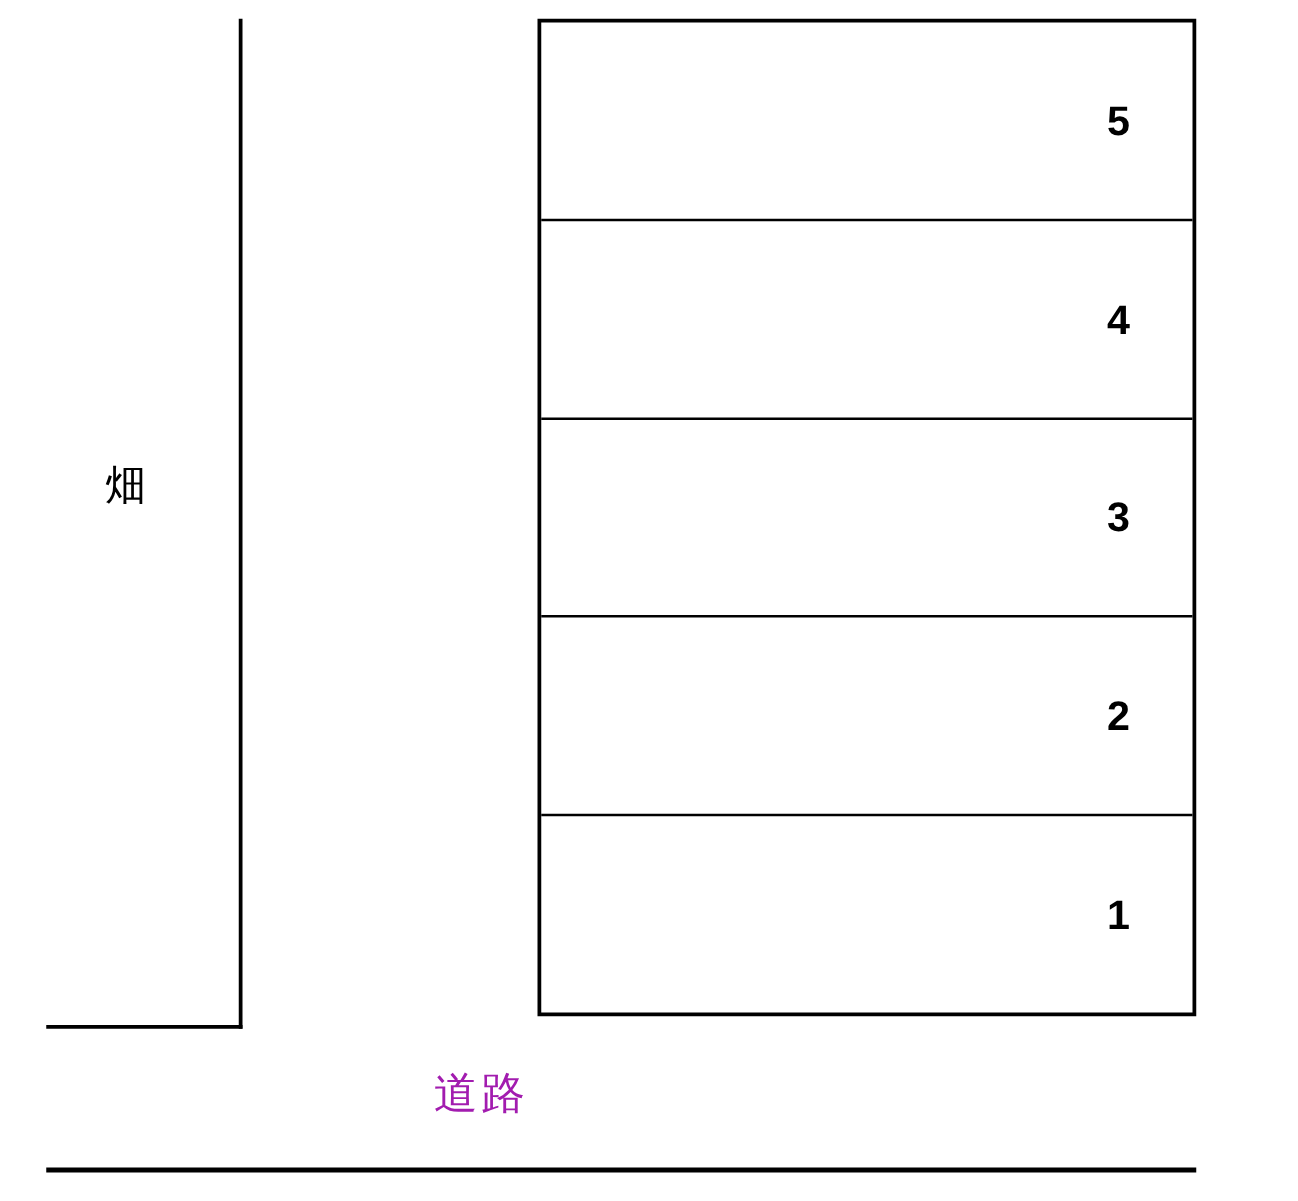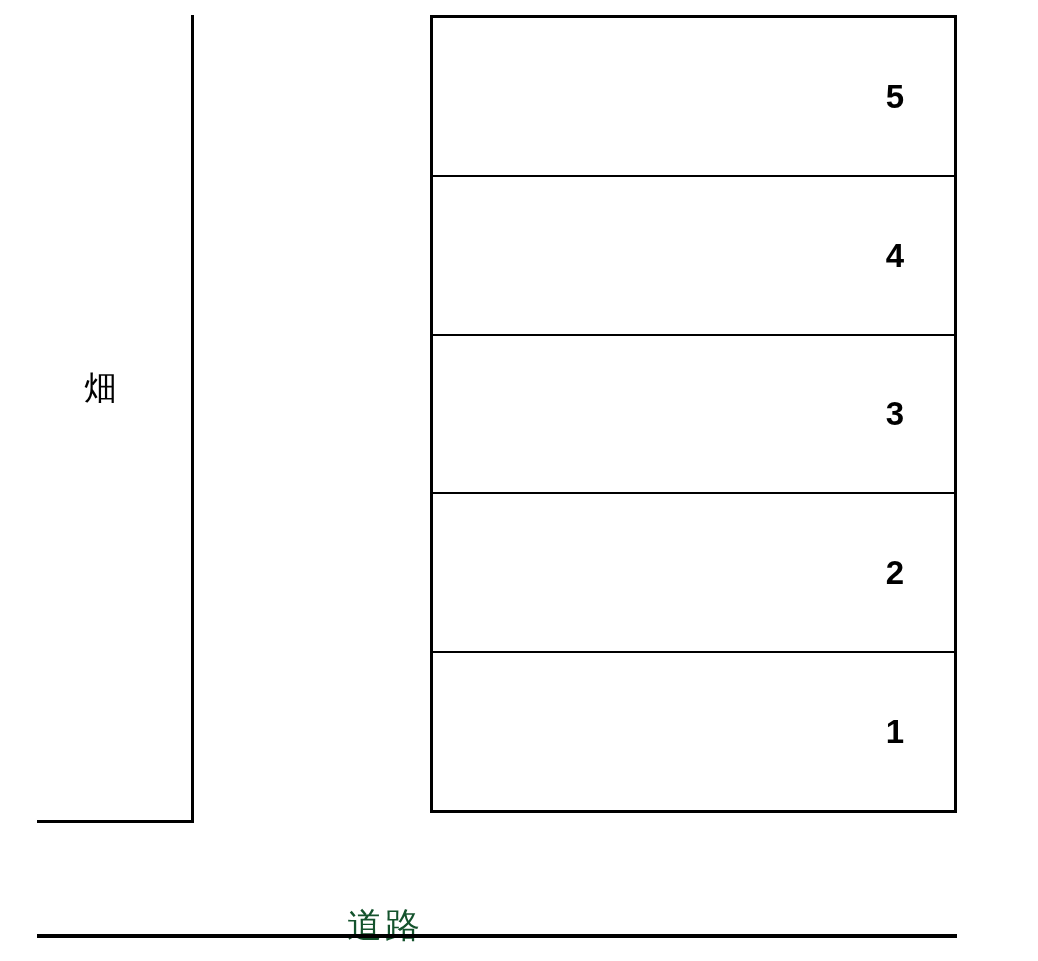--- a/index.html
+++ b/index.html
@@ -69,24 +69,24 @@
   .space-number {
     font-size: 33px;
     font-weight: 700;
     color: #000000;
     line-height: 1;
   }
   
   .road-label {
     position: absolute;
     left: 347px;
-    top: 902px;
+    top: 851px;
     font-size: 35px;
     font-weight: 400;
-    color: #14532d;
+    color: #a21caf;
     letter-spacing: 3px;
   }
   .road-line {
     position: absolute;
     left: 37px;
     top: 934px;
     width: 920px;
     height: 4px;
     background: #000000;
   }

